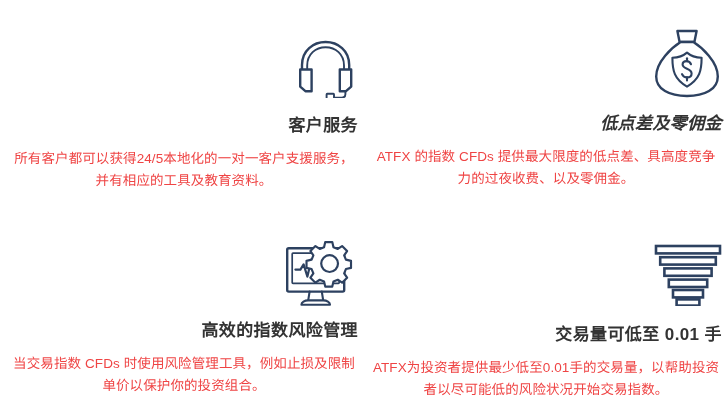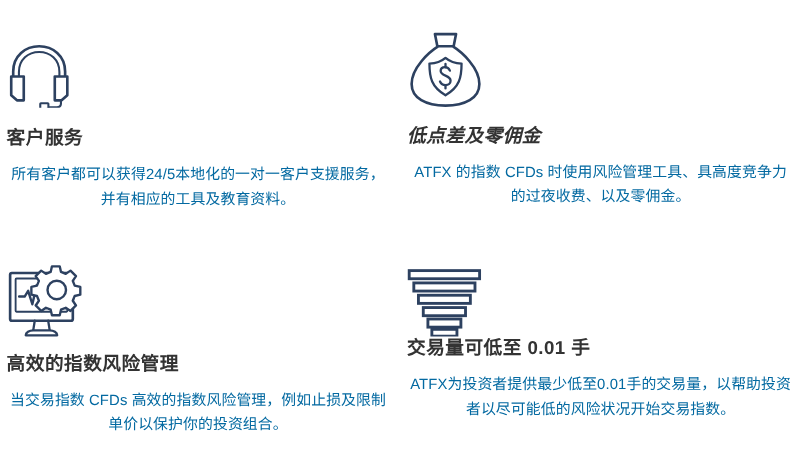--- a/index.html
+++ b/index.html
@@ -23,21 +23,21 @@
     display: grid;
     grid-template-columns: 364px 364px;
     grid-template-rows: 206px 207px;
     box-sizing: border-box;
   }
 
   .feature-card {
     position: relative;
     display: flex;
     flex-direction: column;
-    align-items: flex-start;
+    align-items: flex-end;
     box-sizing: border-box;
     padding: 0 6px;
   }
 
   
   .icon-wrap {
     display: flex;
     align-items: flex-end;
     justify-content: center;
   }
@@ -54,27 +54,27 @@
     font-weight: bold;
     color: #333333;
     letter-spacing: 0.4px;
     text-align: center;
     line-height: 1.3;
     white-space: nowrap;
   }
   .card-headset  .card-title { margin-top: 17px; }
   .card-moneybag .card-title { margin-top: 14px; font-style: italic; }
   .card-risk     .card-title { margin-top: 12px; }
-  .card-lots     .card-title { }
+  .card-lots     .card-title { margin-top: 18px; }
 
   
   .card-desc {
     font-size: 13.5px;
     line-height: 22px;
-    color: #0369a1;
+    color: #ef4444;
     text-align: center;
     max-width: 348px;
     margin-top: 11px;
     letter-spacing: 0.1px;
   }
   .card-moneybag .card-desc,
   .card-lots .card-desc { max-width: 352px; }
 </style>
 </head>
 <body>
@@ -111,21 +111,21 @@
         <path d="M28.6 15 C20 20.4 4.2 34.6 4.2 49.4 C4.2 62.4 17.4 69 35 69 C52.6 69 65.8 62.4 65.8 49.4 C65.8 34.6 50 20.4 41.4 15 Z" fill="#ffffff"></path>
 
         <path d="M35 25.6 C39.2 29.2 45 30.6 49.6 30.8 C49.6 43.4 47.8 52.2 35 59.6 C22.2 52.2 20.4 43.4 20.4 30.8 C25 30.6 30.8 29.2 35 25.6 Z" fill="#ffffff" stroke-width="2.1"></path>
 
         <path d="M39 37.2 C38 35 36.6 34.1 34.6 34.1 C32.2 34.1 30.6 35.5 30.6 37.6 C30.6 42.4 39.6 41.2 39.6 46.4 C39.6 48.8 37.7 50.4 35 50.4 C32.6 50.4 31 49.3 30 47.1" fill="none" stroke-width="2.1"></path>
         <path d="M35 31.2 V34.2" fill="none" stroke-width="2.1"></path>
         <path d="M35 50.3 V53.4" fill="none" stroke-width="2.1"></path>
       </svg>
     </div>
     <div class="card-title">低点差及零佣金</div>
-    <div class="card-desc">ATFX 的指数 CFDs 时使用风险管理工具、具高度竞争力的过夜收费、以及零佣金。</div>
+    <div class="card-desc">ATFX 的指数 CFDs 提供最大限度的低点差、具高度竞争力的过夜收费、以及零佣金。</div>
   </div>
 
   <div class="feature-card card-risk">
     <div class="icon-wrap">
       <svg width="74" height="70" viewBox="0 0 74 70" fill="none" stroke="#2d4160" stroke-width="2.4" stroke-linecap="round" stroke-linejoin="round">
 
         <rect x="3.2" y="10.2" width="57" height="43.4" rx="1.6" fill="#ffffff"></rect>
 
         <rect x="8.2" y="15.2" width="47" height="30.2" rx="0.8" fill="#ffffff" stroke-width="1.7"></rect>
 
@@ -134,21 +134,21 @@
         <path d="M17.4 66.8 C17.4 64.2 20.6 62.4 24.2 62.4 H39.2 C42.8 62.4 46 64.2 46 66.8 Z" fill="#ffffff" stroke-width="2.1"></path>
 
         <path d="M11.4 31.6 H16.4 L19.6 26.4 L23.4 38.6 L27.4 21.4 L31.2 42.2 L35 19.6 L40.4 33.4 H47.4" fill="none" stroke-width="2.2"></path>
 
         <path d="M48.2 4.2 h7.2 l1.2 5.2 l4.4 1.8 l4.4 -3 l5.1 5.1 l-3 4.4 l1.8 4.4 l5.2 1.2 v7.2 l-5.2 1.2 l-1.8 4.4 l3 4.4 l-5.1 5.1 l-4.4 -3 l-4.4 1.8 l-1.2 5.2 h-7.2 l-1.2 -5.2 l-4.4 -1.8 l-4.4 3 l-5.1 -5.1 l3 -4.4 l-1.8 -4.4 l-5.2 -1.2 v-7.2 l5.2 -1.2 l1.8 -4.4 l-3 -4.4 l5.1 -5.1 l4.4 3 l4.4 -1.8 Z" fill="#ffffff" stroke-width="2.2" transform="translate(-6 0) scale(0.98)"></path>
 
         <circle cx="45.6" cy="25.6" r="8.4" fill="#ffffff" stroke-width="2.2"></circle>
       </svg>
     </div>
     <div class="card-title">高效的指数风险管理</div>
-    <div class="card-desc">当交易指数 CFDs 高效的指数风险管理，例如止损及限制单价以保护你的投资组合。</div>
+    <div class="card-desc">当交易指数 CFDs 时使用风险管理工具，例如止损及限制单价以保护你的投资组合。</div>
   </div>
 
   <div class="feature-card card-lots">
     <div class="icon-wrap">
       <svg width="68" height="62" viewBox="0 0 68 62" fill="none" stroke="#2d4160" stroke-width="2.6" stroke-linejoin="miter">
         <rect x="2" y="2" width="64" height="7.4" fill="#ffffff"></rect>
         <rect x="6.2" y="13.2" width="55.6" height="7.4" fill="#ffffff"></rect>
         <rect x="10.4" y="24.4" width="47.2" height="7.4" fill="#ffffff"></rect>
         <rect x="14.8" y="35.6" width="38.4" height="7.4" fill="#ffffff"></rect>
         <rect x="19" y="46" width="30" height="7.4" fill="#ffffff"></rect>

